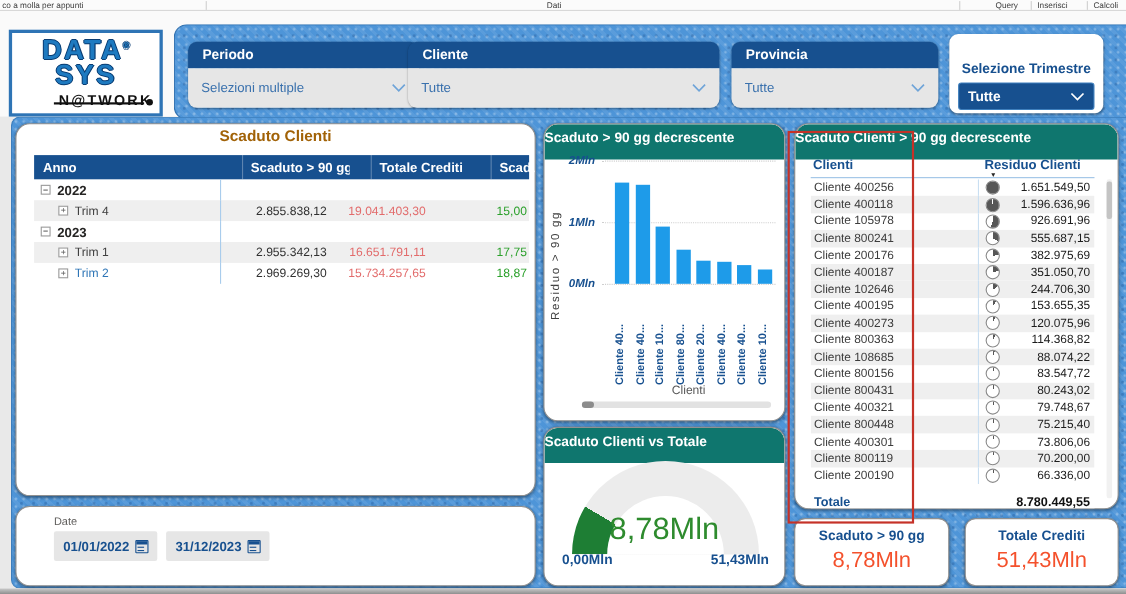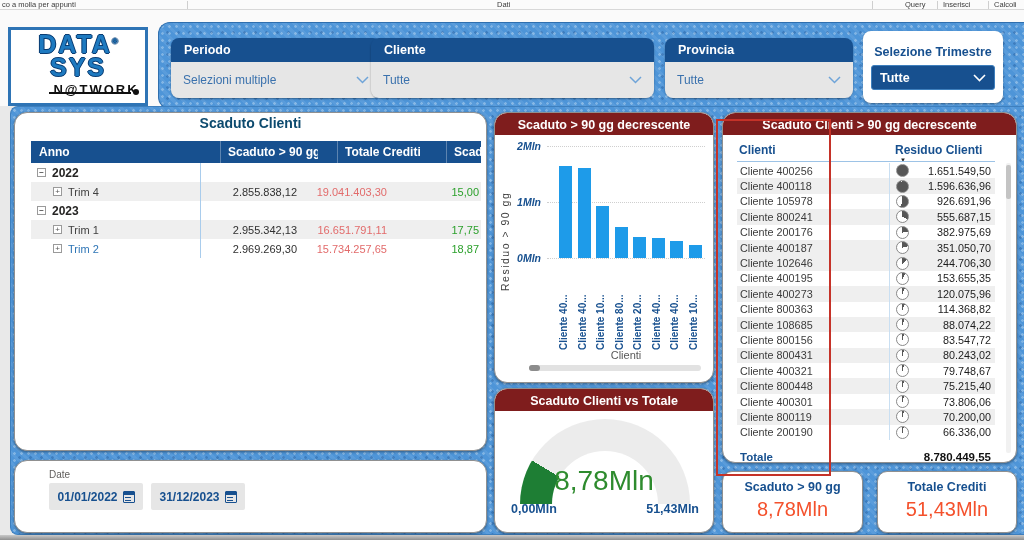--- a/index.html
+++ b/index.html
@@ -42,33 +42,33 @@
   .filter-strip { position:absolute; left:158px; top:12px; width:866px; height:87px;
     border:1px solid #2F6FAE; border-right:none; border-radius:12px 0 0 12px; }
   .fcard { position:absolute; height:60px; border-radius:9px; box-shadow:0 1px 2px rgba(0,0,0,.35); }
   .fheader { height:24px; background:#17508F; border-radius:8px 8px 0 0; color:#fff; font-weight:bold;
     font-size:12.5px; line-height:24px; padding-left:13px; }
   .fbody { height:36px; background:#E6E6E6; border-radius:0 0 8px 8px; display:flex; align-items:center;
     justify-content:space-between; padding:0 12px; }
   .fvalue { color:#3A71AD; font-size:12px; }
   .tcard { position:absolute; left:704px; top:8px; width:140px; height:72px; background:#fff;
     border-radius:8px; box-shadow:0 1px 2px rgba(0,0,0,.35); }
-  .tcard .ttl { text-align:center; color:#17508F; font-weight:bold; font-size:12.5px; margin-top:14px; }
+  .tcard .ttl { text-align:center; color:#17508F; font-weight:bold; font-size:12.5px; margin-top:24px; }
   .tselect { margin:6px 8px 0 8px; height:25px; background:#17508F; border-radius:3px; display:flex;
     align-items:center; justify-content:space-between; padding:0 8px; color:#fff; font-weight:bold; font-size:12.5px;
     border:1px solid #3E7FBD; }
 
   
   .panel { position:absolute; background:#fff; border:1px solid #909090; border-radius:13px;
     box-shadow:0 1px 3px rgba(0,0,0,.4); overflow:hidden; }
-  .ptitle { height:22px; background:#7f1d1d; color:#fff; font-weight:bold; font-size:12.5px;
-    line-height:24px; text-align:center; border-radius:12px 12px 0 0; }
-
-  
-  .lt-title { text-align:center; color:#0c4a6e; font-weight:bold; font-size:14px; margin-top:2px; }
+  .ptitle { height:32px; background:#0f766e; color:#fff; font-weight:bold; font-size:12.5px;
+    line-height:24px; border-radius:12px 12px 0 0; }
+
+  
+  .lt-title { text-align:center; color:#a16207; font-weight:bold; font-size:14px; margin-top:2px; }
   .lt-head { position:absolute; left:16px; top:28px; width:450px; height:22px; background:#17508F;
     display:grid; grid-template-columns:170px 98px 90px 92px; color:#fff; font-weight:bold; font-size:12px;gap:19px; }
   .lt-head > div { line-height:22px; padding-left:7px; border-left:1px solid rgba(255,255,255,.30);
     white-space:nowrap; overflow:hidden; }
   .lt-head > div:first-child { border-left:none; padding-left:8px; }
   .lt-body { position:absolute; left:16px; top:50px; width:450px; }
   .srow { display:grid; grid-template-columns:170px 98px 90px 92px; height:19px; font-size:11px;
     align-items:center; }
   .srow.alt { background:#EFEFEF; }
   .srow .c1 { display:flex; align-items:center; border-right:1px solid #A9CCEC; height:19px; color:#252423; }

